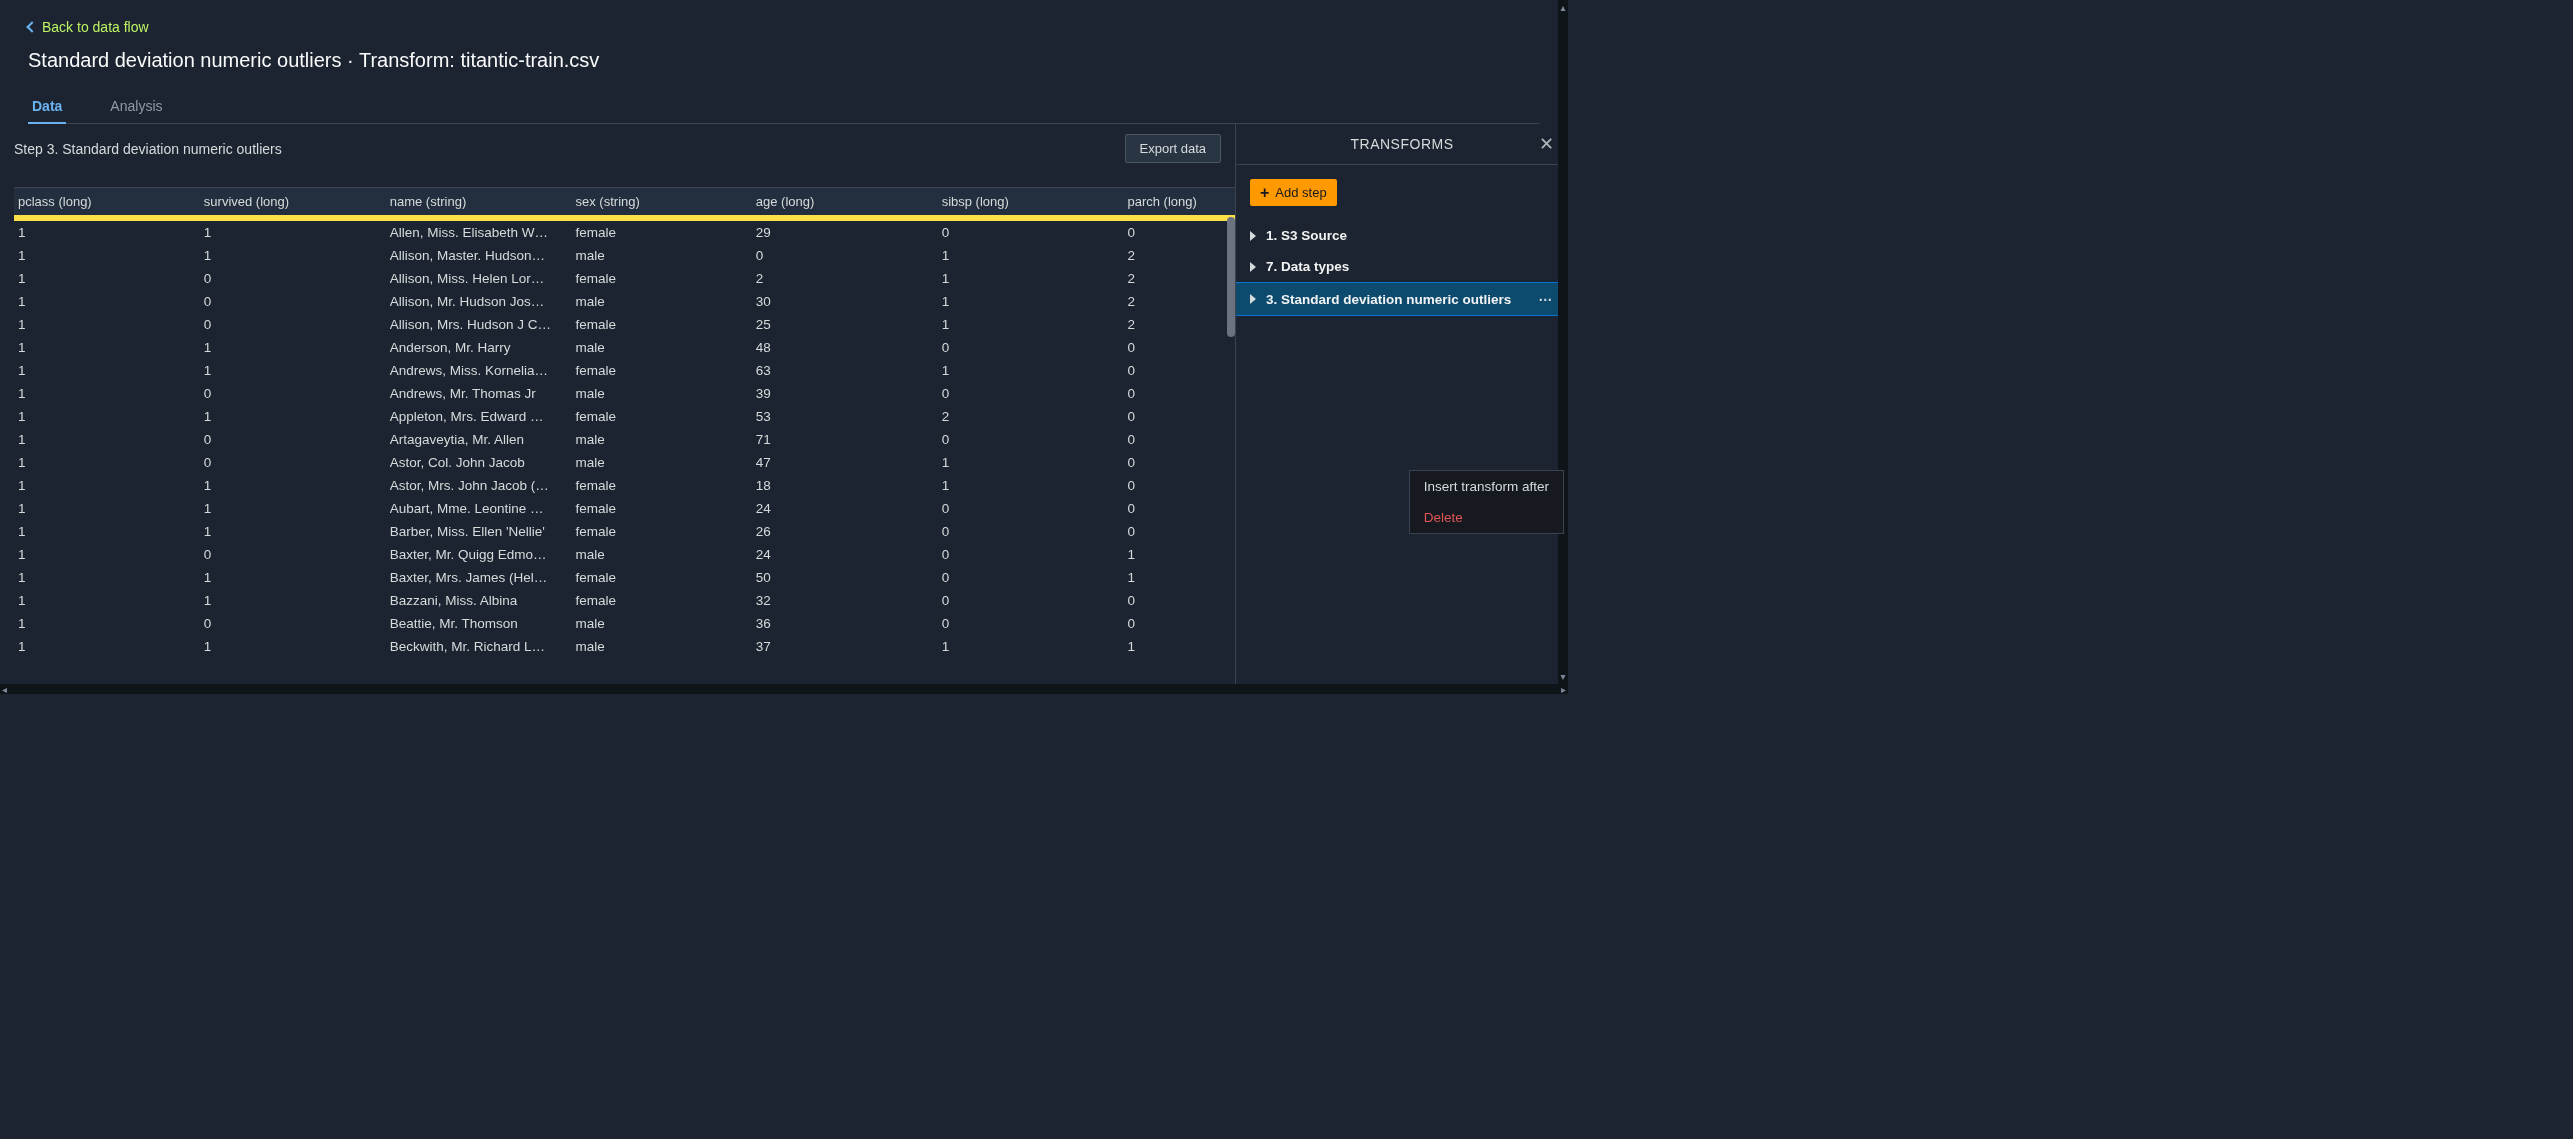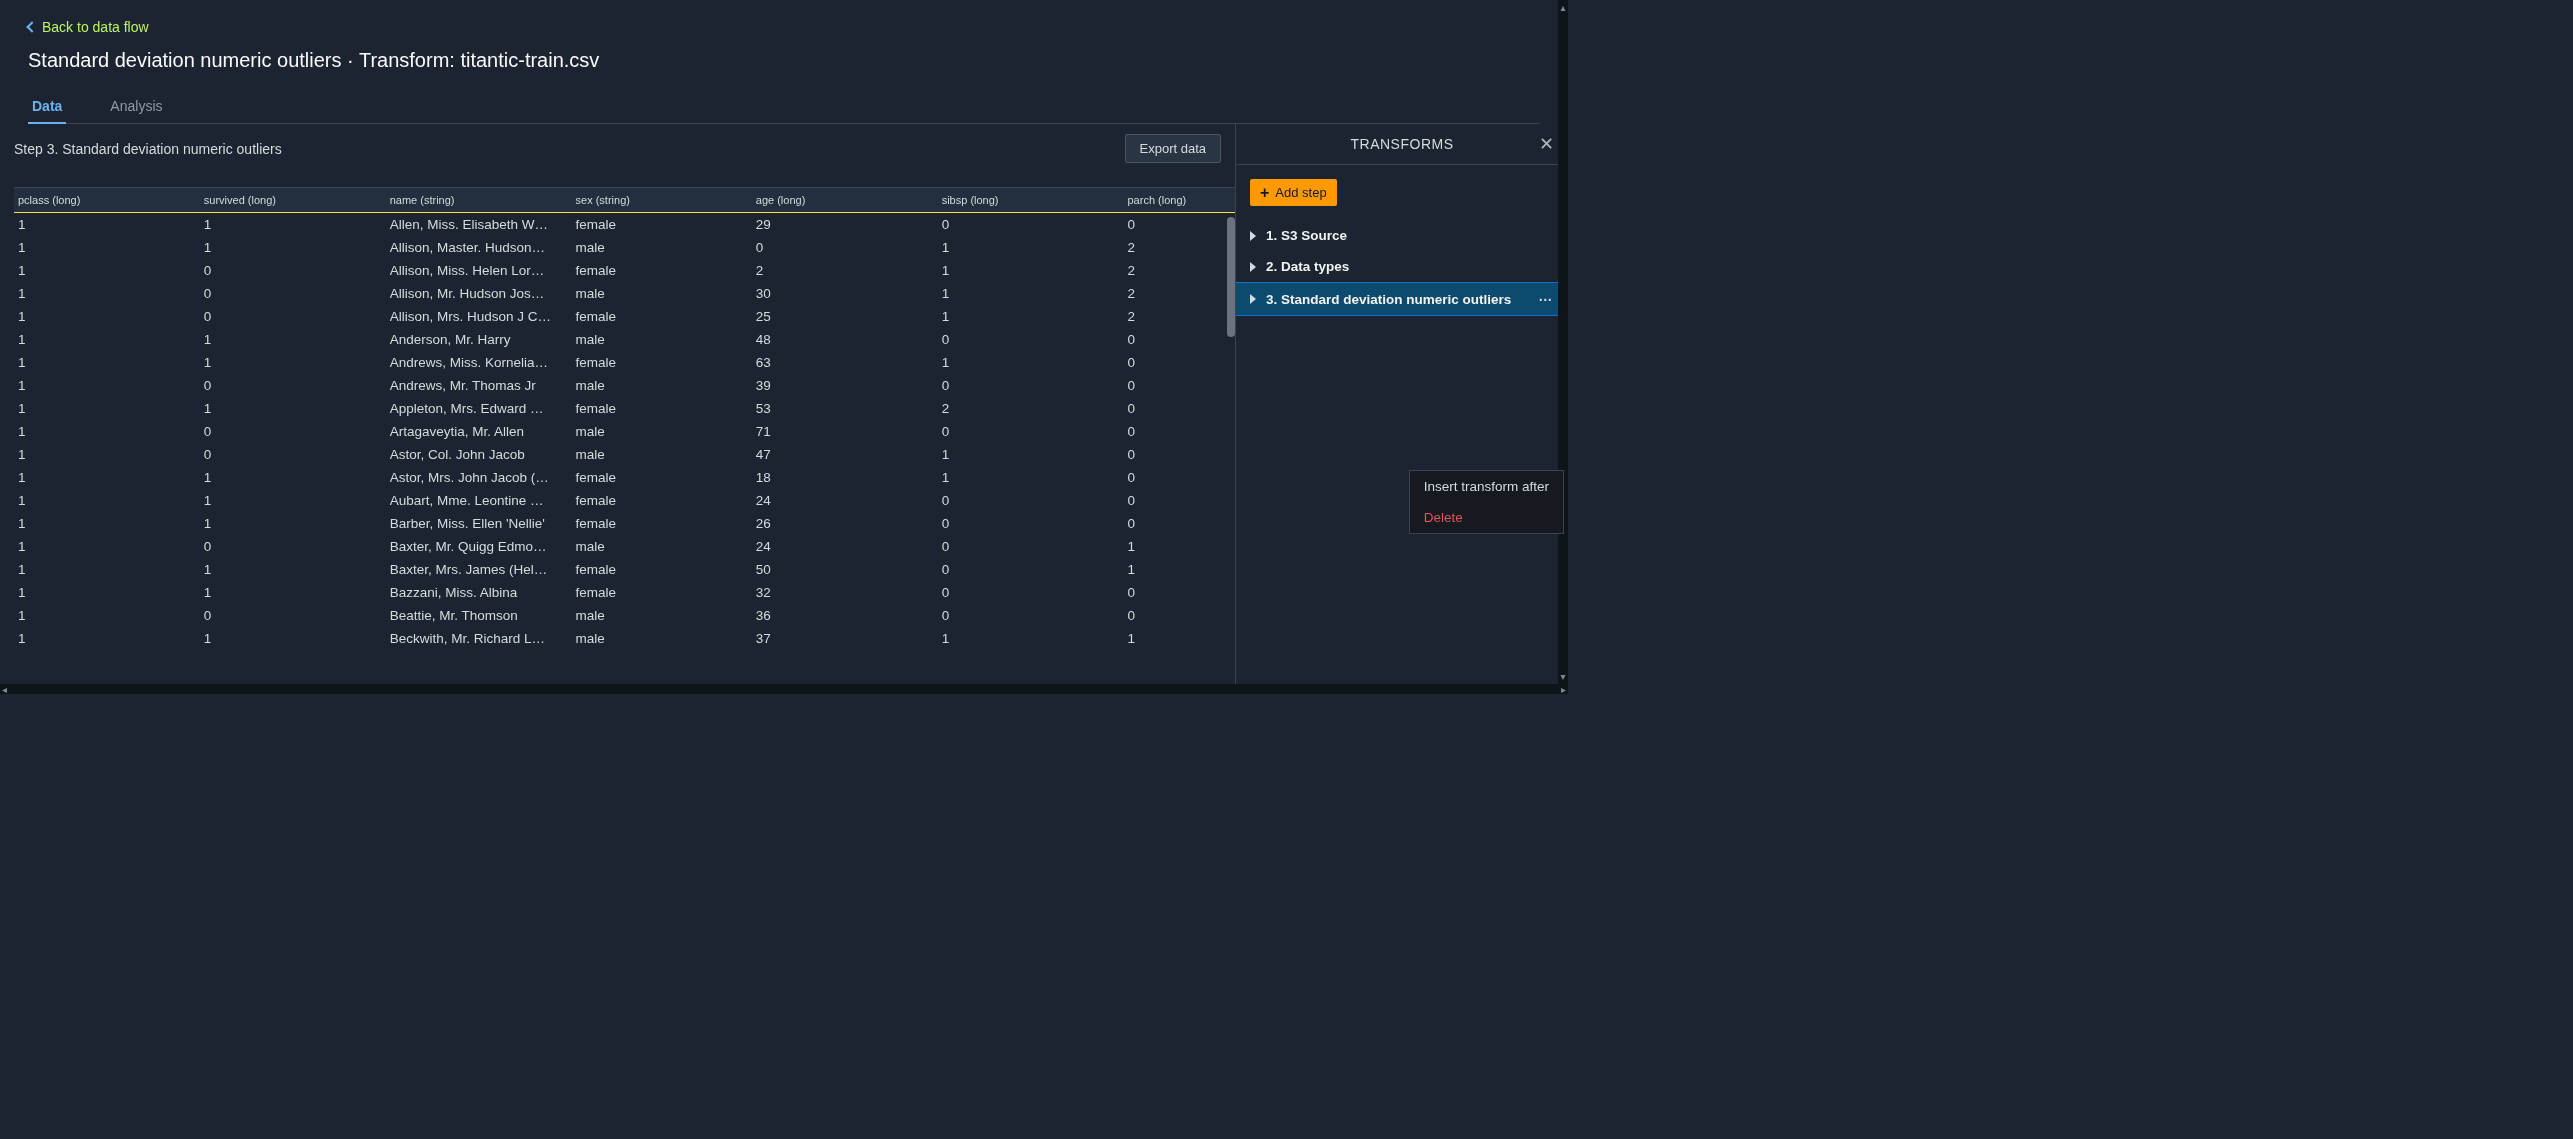--- a/index.html
+++ b/index.html
@@ -104,22 +104,22 @@
     table-layout: fixed;
   }
   thead {
     background: #232f3e;
   }
   th {
     text-align: left;
     padding: 6px 8px 6px 4px;
     color: #d5dbdb;
     font-weight: 400;
-    font-size: 11px;
-    border-bottom: 1px solid #fde047;
+    font-size: 13px;
+    border-bottom: 6px solid #fde047;
     border-top: 1px solid #3a4450;
     white-space: nowrap;
     overflow: hidden;
     text-overflow: ellipsis;
   }
   td {
     padding: 4px 8px 4px 4px;
     color: #d5dbdb;
     font-size: 13.5px;
     white-space: nowrap;
@@ -503,21 +503,21 @@
         <span class="plus">+</span>
         <span>Add step</span>
       </button>
       <div class="step-list" id="step-list">
           <div class="step-item">
             <span class="tri"></span>
             <span>1. S3 Source</span>
           </div>
           <div class="step-item">
             <span class="tri"></span>
-            <span>2. Data types</span>
+            <span>7. Data types</span>
           </div>
           <div class="step-item selected">
             <span class="tri"></span>
             <span>3. Standard deviation numeric outliers</span>
             <span class="kebab">⋯</span>
           </div>
         </div>
 
       <div class="context-menu">
         <div class="context-menu-item">Insert transform after</div>

